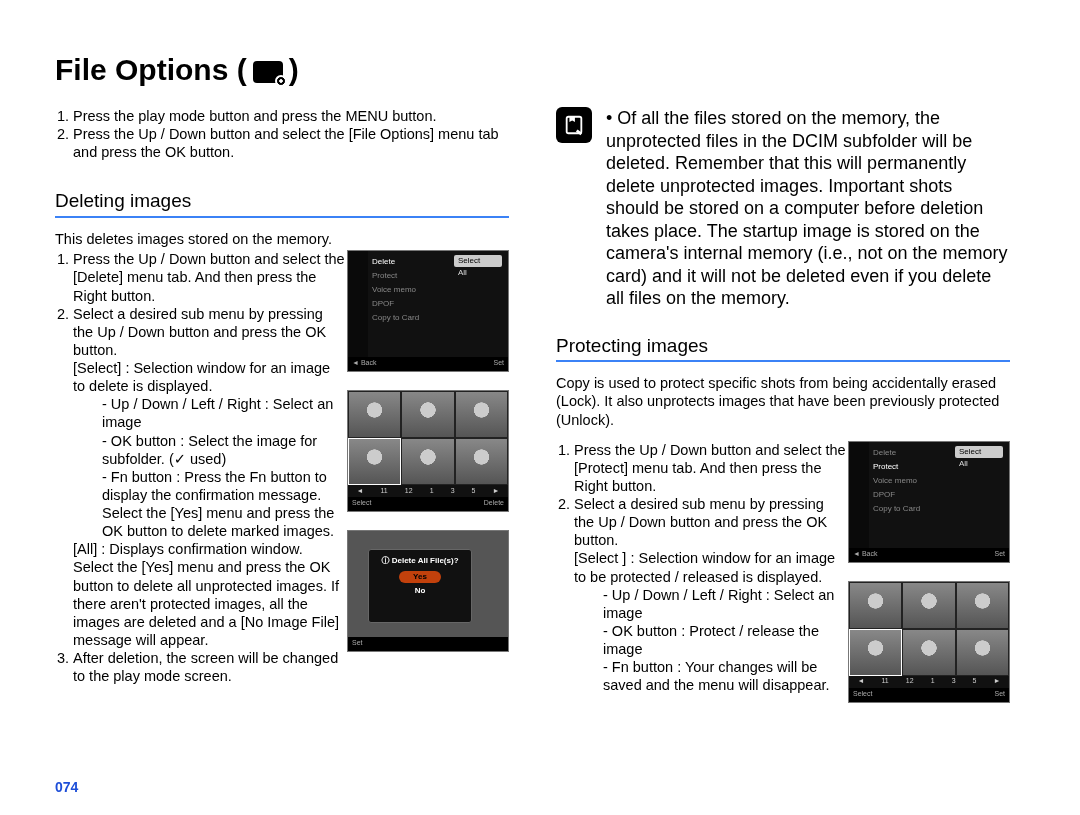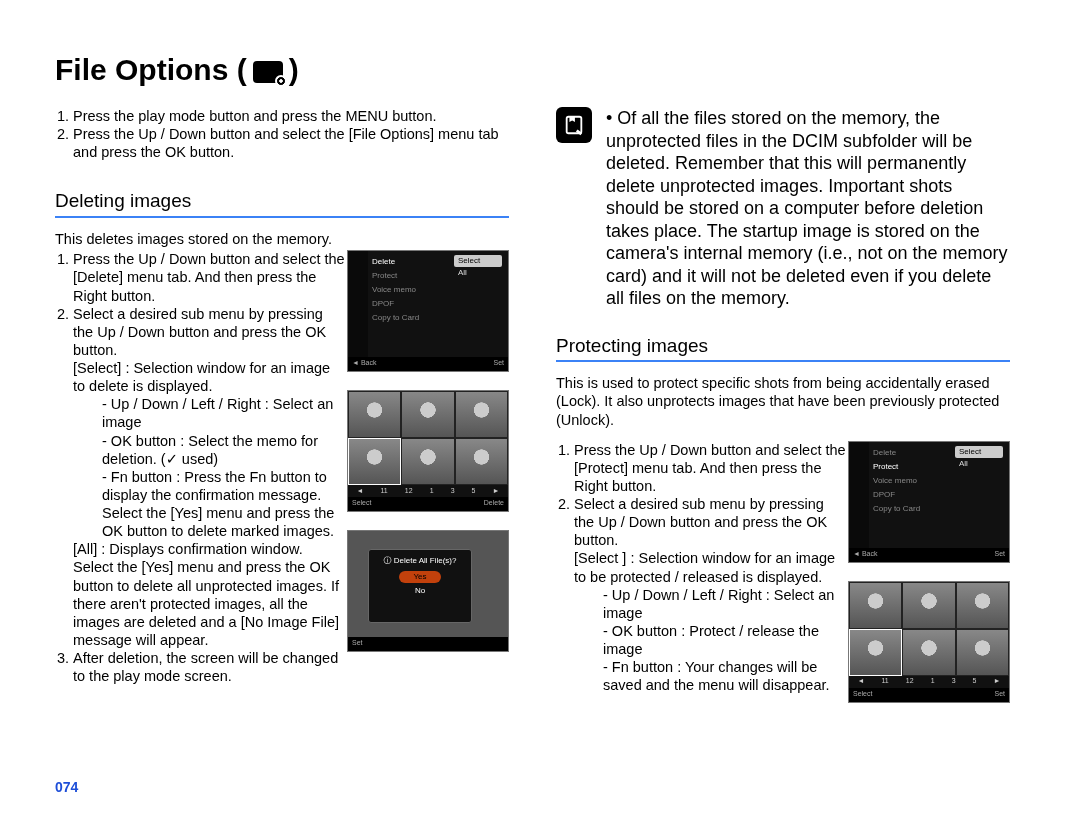--- a/index.html
+++ b/index.html
@@ -96,21 +96,21 @@
   }
   .fig-grid .cell { background:#777; border:1px solid #222; position:relative; }
   .fig-grid .cell::after { content:""; position:absolute; inset:0; background:radial-gradient(circle at 50% 40%, #ccc 0 20%, transparent 21%),linear-gradient(#888,#555); }
   .fig-grid .cell.sel { outline:2px solid #fff; outline-offset:-2px; }
   .fig-grid .bar2 { position:absolute; left:0; right:0; bottom:14px; height:12px; background:#111; color:#ccc; font-size:7px; display:flex; justify-content:space-around; align-items:center; }
   
   .fig-confirm .bg {
     position:absolute; inset:0; background:#555;
   }
   .fig-confirm .dlg {
-    position:absolute; left:20px; right:36px; bottom:28px; height:60px; background:#111; border:1px solid #666; border-radius:3px; color:#fff; text-align:center; font-size:8px; padding:6px;
+    position:absolute; left:20px; right:36px; bottom:28px; height:60px; background:#111; border:1px solid #666; border-radius:3px; color:#fff; text-align:center; font-size:8px; padding:6px;font-weight:bold;
   }
   .fig-confirm .opt { margin-top:4px; }
   .fig-confirm .opt span { display:inline-block; padding:1px 14px; border-radius:8px; margin:1px; }
   .fig-confirm .opt .sel { background:#c2410c; color:#000; }
   
   .note {
     display:flex; gap:14px; margin-bottom:24px;
   }
   .note-icon {
     width:36px; height:36px; background:#000; border-radius:6px; color:#fff; display:flex; align-items:center; justify-content:center; flex:0 0 auto;
@@ -158,21 +158,21 @@
 
       <div class="section-row">
         <div class="sec-text">
           <ol class="steps">
             <li>Press the Up / Down button and select the [Delete] menu tab. And then press the Right button.</li>
             <li>
               <span>Select a desired sub menu by pressing the Up / Down button and press the OK button.</span><br>
               <span>[Select] : Selection window for an image to delete is displayed.</span>
               <div class="hang">- Up / Down / Left / Right : Select an image</div>
               <div class="hang">
-                <span>- OK button : Select the memo for deletion. (</span><span class="check">✓</span><span> used)</span>
+                <span>- OK button : Select the image for subfolder. (</span><span class="check">✓</span><span> used)</span>
               </div>
               <div class="hang">- Fn button : Press the Fn button to display the confirmation message. Select the [Yes] menu and press the OK button to delete marked images.</div>
               <span>[All] : Displays confirmation window. Select the [Yes] menu and press the OK button to delete all unprotected images. If there aren't protected images, all the images are deleted and a [No Image File] message will appear.</span>
             </li>
             <li>After deletion, the screen will be changed to the play mode screen.</li>
           </ol>
         </div>
         <div class="sec-figs">
 
           <div class="fig fig-menu">
@@ -244,21 +244,21 @@
               <path d="M8 3v4l2-1 2 1V3" fill="#fff"></path>
               <path d="M15 18l5 4" stroke-width="3"></path>
             </svg>
         </div>
         <div class="note-text">
           <span>• </span><span>Of all the files stored on the memory, the unprotected files in the DCIM subfolder will be deleted. Remember that this will permanently delete unprotected images. Important shots should be stored on a computer before deletion takes place. The startup image is stored on the camera's internal memory (i.e., not on the memory card) and it will not be deleted even if you delete all files on the memory.</span>
         </div>
       </div>
 
       <h2 class="subhead">Protecting images</h2>
-      <p style="margin:0 0 12px 0">This is used to protect specific shots from being accidentally erased (Lock). It also unprotects images that have been previously protected (Unlock).</p>
+      <p style="margin:0 0 12px 0">Copy is used to protect specific shots from being accidentally erased (Lock). It also unprotects images that have been previously protected (Unlock).</p>
 
       <div class="section-row">
         <div class="sec-text">
           <ol class="steps">
             <li>Press the Up / Down button and select the [Protect] menu tab. And then press the Right button.</li>
             <li>
               <span>Select a desired sub menu by pressing the Up / Down button and press the OK button.</span><br>
               <span>[Select ] : Selection window for an image to be protected / released is displayed.</span>
               <div class="hang">- Up / Down / Left / Right : Select an image</div>
               <div class="hang">- OK button : Protect / release the image</div>

